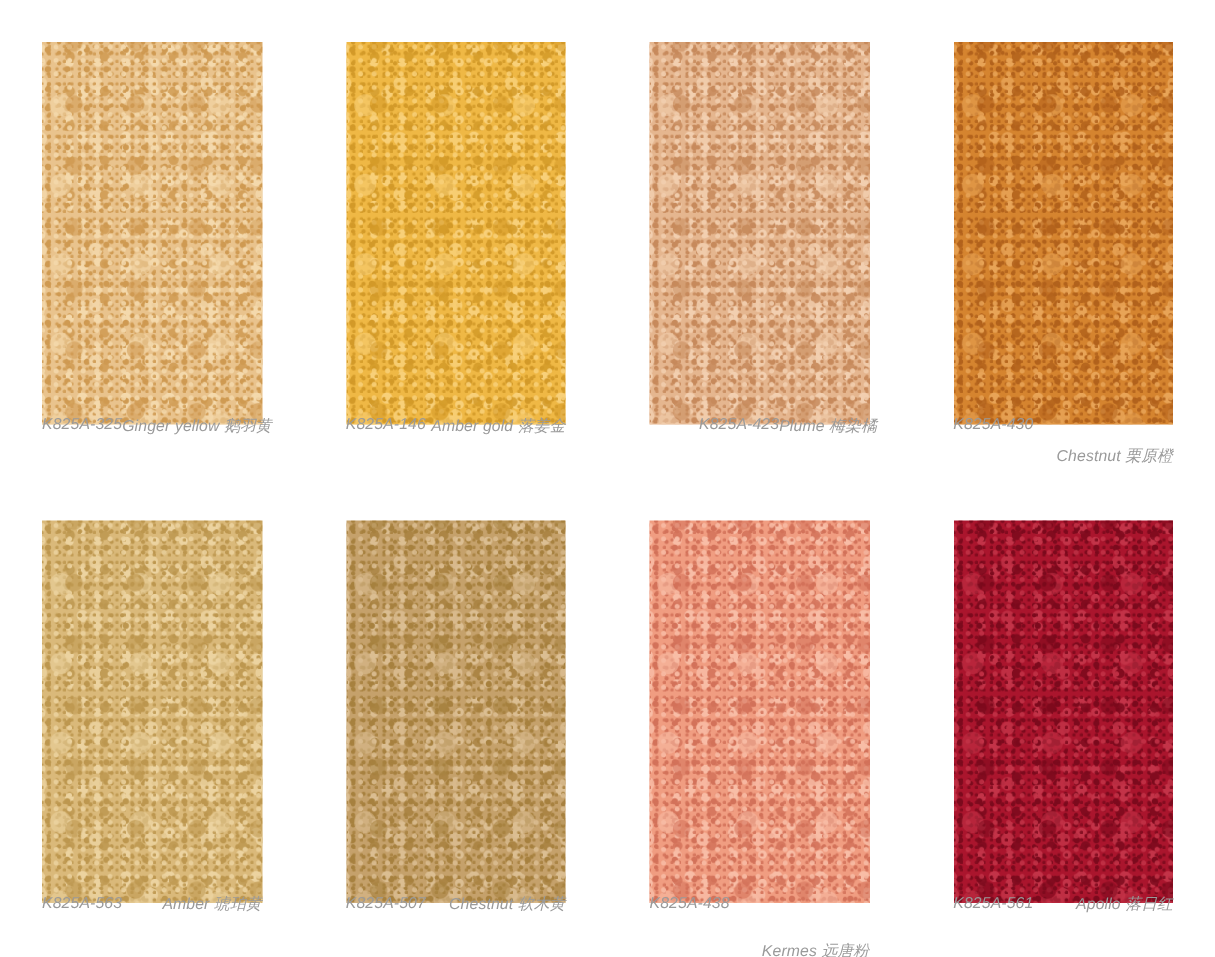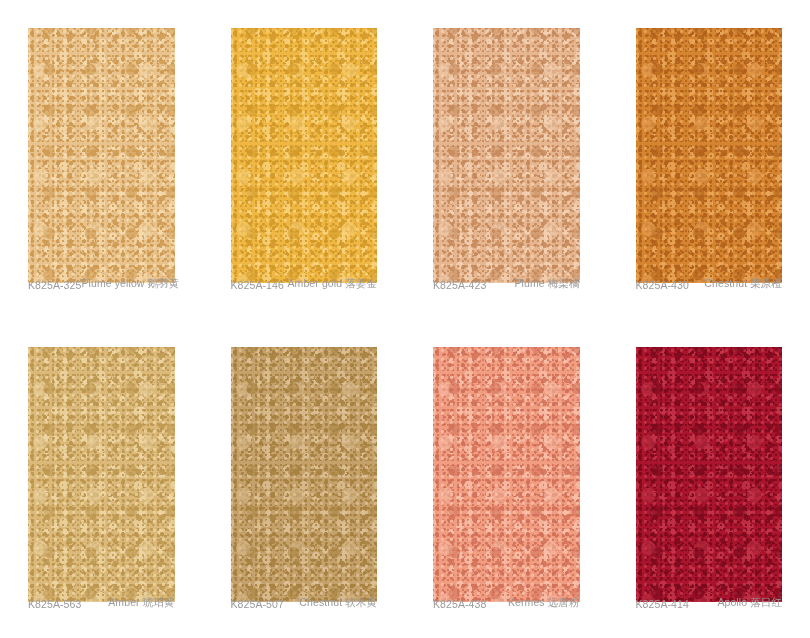--- a/index.html
+++ b/index.html
@@ -67,23 +67,24 @@
     background-position: 7px 23px, 31px 13px;
     opacity: .55;
   }
   .caption {
     position: absolute;
     left: 28px;
     right: 28px;
     bottom: 28px;
     height: 14px;
     display: flex;
-    align-items: flex-end;
+    align-items: flex-start;
     justify-content: space-between;
     white-space: nowrap;
+    font-style: italic;
   }
   .code {
     font-size: 10.5px;
     color: #9a9a9a;
     letter-spacing: .1px;
   }
   .name {
     font-size: 10.5px;
     color: #9a9a9a;
     letter-spacing: .1px;
@@ -99,21 +100,21 @@
   <div class="swatch-grid">
   <div class="cell">
     <div class="chip" style="background: rgb(233, 195, 141);">
       <div class="tex a" style="background-image: radial-gradient(circle at 30% 40%, rgb(207, 154, 82) 0px, rgb(207, 154, 82) 1.8px, rgba(0, 0, 0, 0) 2.4px), radial-gradient(circle at 70% 25%, rgb(244, 217, 172) 0px, rgb(244, 217, 172) 2.6px, rgba(0, 0, 0, 0) 3.2px), radial-gradient(circle at 20% 75%, rgb(207, 154, 82) 0px, rgb(207, 154, 82) 1.1px, rgba(0, 0, 0, 0) 1.7px), radial-gradient(circle at 55% 60%, rgb(244, 217, 172) 0px, rgb(244, 217, 172) 3.4px, rgba(0, 0, 0, 0) 4px);"></div>
       <div class="tex b" style="background-image: radial-gradient(circle at 60% 70%, rgb(244, 217, 172) 0px, rgb(244, 217, 172) 1.4px, rgba(0, 0, 0, 0) 2px), radial-gradient(circle at 25% 30%, rgb(207, 154, 82) 0px, rgb(207, 154, 82) 2.9px, rgba(0, 0, 0, 0) 3.5px), radial-gradient(circle at 80% 80%, rgb(207, 154, 82) 0px, rgb(207, 154, 82) 0.9px, rgba(0, 0, 0, 0) 1.5px), radial-gradient(circle at 40% 50%, rgb(244, 217, 172) 0px, rgb(244, 217, 172) 4.2px, rgba(0, 0, 0, 0) 4.8px);"></div>
       <div class="tex c" style="background-image: radial-gradient(circle at 35% 45%, rgb(207, 154, 82) 0px, rgb(207, 154, 82) 5.5px, rgba(0, 0, 0, 0) 6.1px), radial-gradient(circle at 65% 55%, rgb(244, 217, 172) 0px, rgb(244, 217, 172) 7px, rgba(0, 0, 0, 0) 7.6px);"></div>
     </div>
     <div class="caption">
       <span class="code" style="color: rgb(154, 154, 154);">K825A-325</span>
       <span class="name" style="color: rgb(154, 154, 154);">
-        <span class="en">Plume yellow</span><span class="cn">鹅羽黄</span>
+        <span class="en">Ginger yellow</span><span class="cn">鹅羽黄</span>
       </span>
     </div>
   </div>
 
   <div class="cell">
     <div class="chip" style="background: rgb(239, 184, 69);">
       <div class="tex a" style="background-image: radial-gradient(circle at 30% 40%, rgb(211, 154, 41) 0px, rgb(211, 154, 41) 1.8px, rgba(0, 0, 0, 0) 2.4px), radial-gradient(circle at 70% 25%, rgb(248, 208, 121) 0px, rgb(248, 208, 121) 2.6px, rgba(0, 0, 0, 0) 3.2px), radial-gradient(circle at 20% 75%, rgb(211, 154, 41) 0px, rgb(211, 154, 41) 1.1px, rgba(0, 0, 0, 0) 1.7px), radial-gradient(circle at 55% 60%, rgb(248, 208, 121) 0px, rgb(248, 208, 121) 3.4px, rgba(0, 0, 0, 0) 4px);"></div>
       <div class="tex b" style="background-image: radial-gradient(circle at 60% 70%, rgb(248, 208, 121) 0px, rgb(248, 208, 121) 1.4px, rgba(0, 0, 0, 0) 2px), radial-gradient(circle at 25% 30%, rgb(211, 154, 41) 0px, rgb(211, 154, 41) 2.9px, rgba(0, 0, 0, 0) 3.5px), radial-gradient(circle at 80% 80%, rgb(211, 154, 41) 0px, rgb(211, 154, 41) 0.9px, rgba(0, 0, 0, 0) 1.5px), radial-gradient(circle at 40% 50%, rgb(248, 208, 121) 0px, rgb(248, 208, 121) 4.2px, rgba(0, 0, 0, 0) 4.8px);"></div>
       <div class="tex c" style="background-image: radial-gradient(circle at 35% 45%, rgb(211, 154, 41) 0px, rgb(211, 154, 41) 5.5px, rgba(0, 0, 0, 0) 6.1px), radial-gradient(circle at 65% 55%, rgb(248, 208, 121) 0px, rgb(248, 208, 121) 7px, rgba(0, 0, 0, 0) 7.6px);"></div>
     </div>
@@ -125,36 +126,36 @@
     </div>
   </div>
 
   <div class="cell">
     <div class="chip" style="background: rgb(229, 182, 143);">
       <div class="tex a" style="background-image: radial-gradient(circle at 30% 40%, rgb(199, 138, 92) 0px, rgb(199, 138, 92) 1.8px, rgba(0, 0, 0, 0) 2.4px), radial-gradient(circle at 70% 25%, rgb(242, 207, 176) 0px, rgb(242, 207, 176) 2.6px, rgba(0, 0, 0, 0) 3.2px), radial-gradient(circle at 20% 75%, rgb(199, 138, 92) 0px, rgb(199, 138, 92) 1.1px, rgba(0, 0, 0, 0) 1.7px), radial-gradient(circle at 55% 60%, rgb(242, 207, 176) 0px, rgb(242, 207, 176) 3.4px, rgba(0, 0, 0, 0) 4px);"></div>
       <div class="tex b" style="background-image: radial-gradient(circle at 60% 70%, rgb(242, 207, 176) 0px, rgb(242, 207, 176) 1.4px, rgba(0, 0, 0, 0) 2px), radial-gradient(circle at 25% 30%, rgb(199, 138, 92) 0px, rgb(199, 138, 92) 2.9px, rgba(0, 0, 0, 0) 3.5px), radial-gradient(circle at 80% 80%, rgb(199, 138, 92) 0px, rgb(199, 138, 92) 0.9px, rgba(0, 0, 0, 0) 1.5px), radial-gradient(circle at 40% 50%, rgb(242, 207, 176) 0px, rgb(242, 207, 176) 4.2px, rgba(0, 0, 0, 0) 4.8px);"></div>
       <div class="tex c" style="background-image: radial-gradient(circle at 35% 45%, rgb(199, 138, 92) 0px, rgb(199, 138, 92) 5.5px, rgba(0, 0, 0, 0) 6.1px), radial-gradient(circle at 65% 55%, rgb(242, 207, 176) 0px, rgb(242, 207, 176) 7px, rgba(0, 0, 0, 0) 7.6px);"></div>
     </div>
     <div class="caption">
-      <span class="code" style="color: rgb(154, 154, 154);">K825A-423</span>
+      <span class="code" style="color: rgb(154, 154, 154); margin-left: 33px;">K825A-423</span>
       <span class="name" style="color: rgb(154, 154, 154);">
         <span class="en">Plume</span><span class="cn">梅染橘</span>
       </span>
     </div>
   </div>
 
   <div class="cell">
     <div class="chip" style="background: rgb(213, 132, 47);">
       <div class="tex a" style="background-image: radial-gradient(circle at 30% 40%, rgb(178, 98, 28) 0px, rgb(178, 98, 28) 1.8px, rgba(0, 0, 0, 0) 2.4px), radial-gradient(circle at 70% 25%, rgb(232, 164, 87) 0px, rgb(232, 164, 87) 2.6px, rgba(0, 0, 0, 0) 3.2px), radial-gradient(circle at 20% 75%, rgb(178, 98, 28) 0px, rgb(178, 98, 28) 1.1px, rgba(0, 0, 0, 0) 1.7px), radial-gradient(circle at 55% 60%, rgb(232, 164, 87) 0px, rgb(232, 164, 87) 3.4px, rgba(0, 0, 0, 0) 4px);"></div>
       <div class="tex b" style="background-image: radial-gradient(circle at 60% 70%, rgb(232, 164, 87) 0px, rgb(232, 164, 87) 1.4px, rgba(0, 0, 0, 0) 2px), radial-gradient(circle at 25% 30%, rgb(178, 98, 28) 0px, rgb(178, 98, 28) 2.9px, rgba(0, 0, 0, 0) 3.5px), radial-gradient(circle at 80% 80%, rgb(178, 98, 28) 0px, rgb(178, 98, 28) 0.9px, rgba(0, 0, 0, 0) 1.5px), radial-gradient(circle at 40% 50%, rgb(232, 164, 87) 0px, rgb(232, 164, 87) 4.2px, rgba(0, 0, 0, 0) 4.8px);"></div>
       <div class="tex c" style="background-image: radial-gradient(circle at 35% 45%, rgb(178, 98, 28) 0px, rgb(178, 98, 28) 5.5px, rgba(0, 0, 0, 0) 6.1px), radial-gradient(circle at 65% 55%, rgb(232, 164, 87) 0px, rgb(232, 164, 87) 7px, rgba(0, 0, 0, 0) 7.6px);"></div>
     </div>
     <div class="caption">
       <span class="code" style="color: rgb(154, 154, 154);">K825A-430</span>
-      <span class="name" style="color: rgb(154, 154, 154);">
+      <span class="name" style="color: rgb(154, 154, 154); margin-top: 20px;">
         <span class="en">Chestnut</span><span class="cn">栗原橙</span>
       </span>
     </div>
   </div>
 
   <div class="cell">
     <div class="chip" style="background: rgb(218, 185, 122);">
       <div class="tex a" style="background-image: radial-gradient(circle at 30% 40%, rgb(189, 151, 79) 0px, rgb(189, 151, 79) 1.8px, rgba(0, 0, 0, 0) 2.4px), radial-gradient(circle at 70% 25%, rgb(236, 211, 160) 0px, rgb(236, 211, 160) 2.6px, rgba(0, 0, 0, 0) 3.2px), radial-gradient(circle at 20% 75%, rgb(189, 151, 79) 0px, rgb(189, 151, 79) 1.1px, rgba(0, 0, 0, 0) 1.7px), radial-gradient(circle at 55% 60%, rgb(236, 211, 160) 0px, rgb(236, 211, 160) 3.4px, rgba(0, 0, 0, 0) 4px);"></div>
       <div class="tex b" style="background-image: radial-gradient(circle at 60% 70%, rgb(236, 211, 160) 0px, rgb(236, 211, 160) 1.4px, rgba(0, 0, 0, 0) 2px), radial-gradient(circle at 25% 30%, rgb(189, 151, 79) 0px, rgb(189, 151, 79) 2.9px, rgba(0, 0, 0, 0) 3.5px), radial-gradient(circle at 80% 80%, rgb(189, 151, 79) 0px, rgb(189, 151, 79) 0.9px, rgba(0, 0, 0, 0) 1.5px), radial-gradient(circle at 40% 50%, rgb(236, 211, 160) 0px, rgb(236, 211, 160) 4.2px, rgba(0, 0, 0, 0) 4.8px);"></div>
       <div class="tex c" style="background-image: radial-gradient(circle at 35% 45%, rgb(189, 151, 79) 0px, rgb(189, 151, 79) 5.5px, rgba(0, 0, 0, 0) 6.1px), radial-gradient(circle at 65% 55%, rgb(236, 211, 160) 0px, rgb(236, 211, 160) 7px, rgba(0, 0, 0, 0) 7.6px);"></div>
@@ -195,20 +196,20 @@
     </div>
   </div>
 
   <div class="cell">
     <div class="chip" style="background: rgb(170, 21, 45);">
       <div class="tex a" style="background-image: radial-gradient(circle at 30% 40%, rgb(124, 10, 29) 0px, rgb(124, 10, 29) 1.8px, rgba(0, 0, 0, 0) 2.4px), radial-gradient(circle at 70% 25%, rgb(195, 51, 72) 0px, rgb(195, 51, 72) 2.6px, rgba(0, 0, 0, 0) 3.2px), radial-gradient(circle at 20% 75%, rgb(124, 10, 29) 0px, rgb(124, 10, 29) 1.1px, rgba(0, 0, 0, 0) 1.7px), radial-gradient(circle at 55% 60%, rgb(195, 51, 72) 0px, rgb(195, 51, 72) 3.4px, rgba(0, 0, 0, 0) 4px);"></div>
       <div class="tex b" style="background-image: radial-gradient(circle at 60% 70%, rgb(195, 51, 72) 0px, rgb(195, 51, 72) 1.4px, rgba(0, 0, 0, 0) 2px), radial-gradient(circle at 25% 30%, rgb(124, 10, 29) 0px, rgb(124, 10, 29) 2.9px, rgba(0, 0, 0, 0) 3.5px), radial-gradient(circle at 80% 80%, rgb(124, 10, 29) 0px, rgb(124, 10, 29) 0.9px, rgba(0, 0, 0, 0) 1.5px), radial-gradient(circle at 40% 50%, rgb(195, 51, 72) 0px, rgb(195, 51, 72) 4.2px, rgba(0, 0, 0, 0) 4.8px);"></div>
       <div class="tex c" style="background-image: radial-gradient(circle at 35% 45%, rgb(124, 10, 29) 0px, rgb(124, 10, 29) 5.5px, rgba(0, 0, 0, 0) 6.1px), radial-gradient(circle at 65% 55%, rgb(195, 51, 72) 0px, rgb(195, 51, 72) 7px, rgba(0, 0, 0, 0) 7.6px);"></div>
     </div>
     <div class="caption">
-      <span class="code" style="color: rgb(154, 154, 154);">K825A-414</span>
+      <span class="code" style="color: rgb(154, 154, 154);">K825A-561</span>
       <span class="name" style="color: rgb(154, 154, 154);">
         <span class="en">Apollo</span><span class="cn">落日红</span>
       </span>
     </div>
   </div>
 </div>
 </div>
 
 </body></html>

